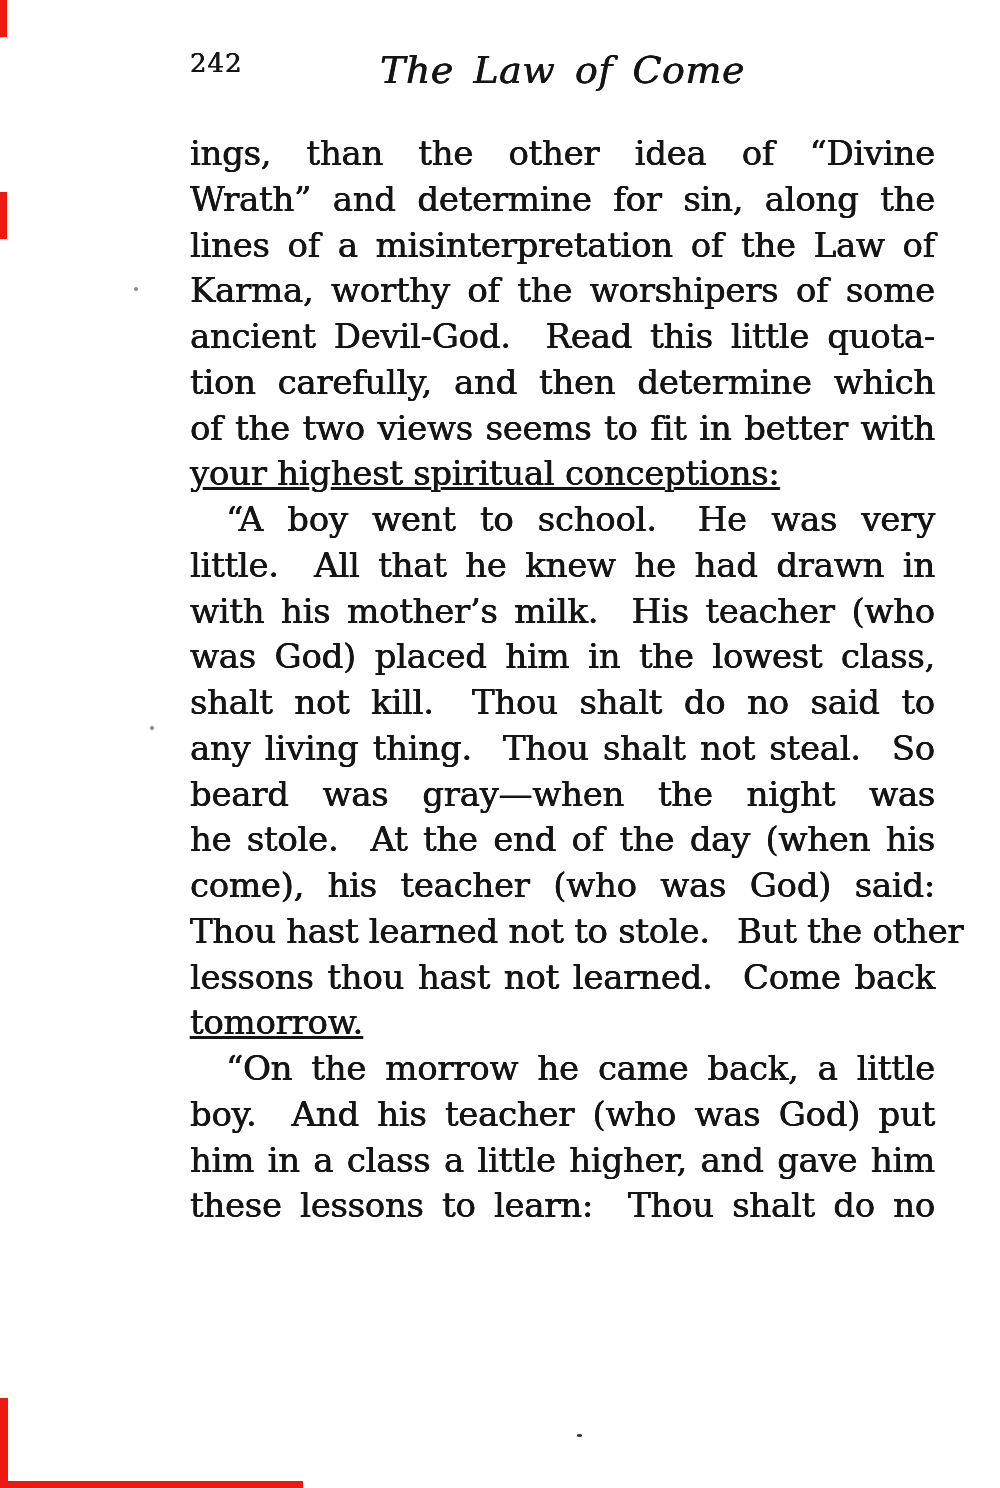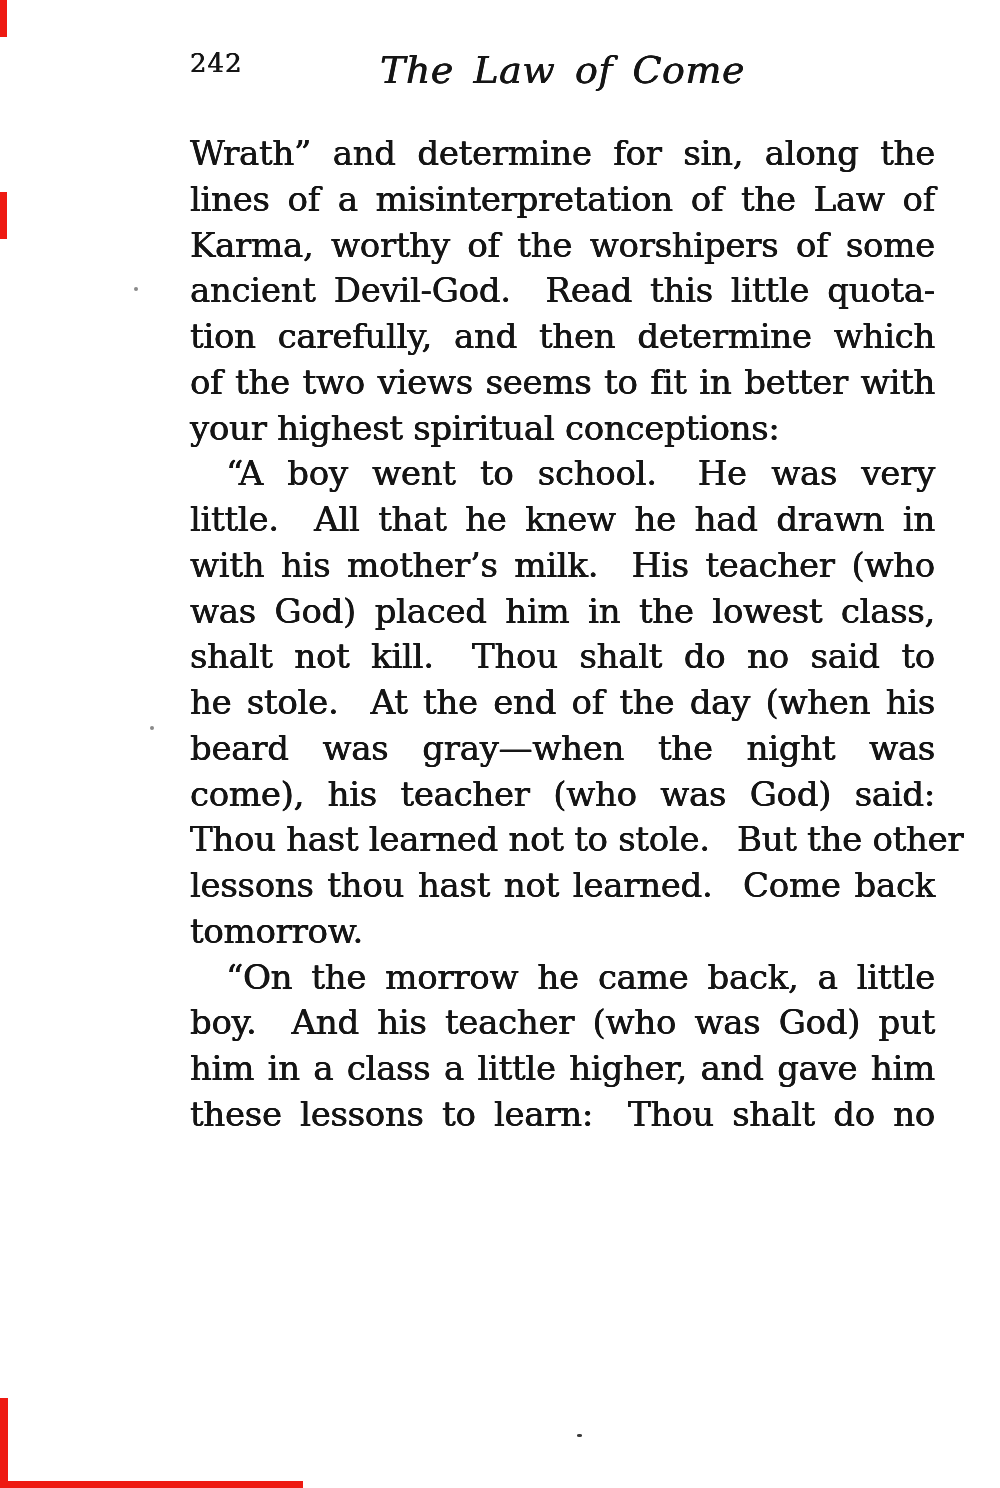--- a/index.html
+++ b/index.html
@@ -29,51 +29,53 @@
   .bodytext{
     position:absolute;top:131px;left:190px;width:745px;
     font-size:34px;letter-spacing:-0.3px;
   }
   .line{
     height:45.75px;line-height:45.75px;
     white-space:nowrap;
     text-align:justify;text-align-last:justify;text-justify:inter-word;
     text-shadow:0.3px 0 0 #151515,-0.3px 0 0 #151515;
   }
-  .line.noj{text-align:right;text-align-last:left;}
+  .line.noj{text-align:right;text-align-last:left;text-decoration:underline;}
   .line.ind{text-indent:36px;}
   
   .mark{position:absolute;}
   .speck{position:absolute;border-radius:50%;}
 </style>
 </head>
 <body>
 
 <div class="page">
 
   <div class="header">
     <span class="title">The Law of Come</span>
     <span class="pagenum">242</span>
   </div>
 
   <div class="bodytext">
+      <div class="line">ings, than the other idea of “Divine</div>
       <div class="line">Wrath” and determine for sin, along the</div>
       <div class="line">lines of a misinterpretation of the Law of</div>
       <div class="line">Karma, worthy of the worshipers of some</div>
       <div class="line">ancient Devil-God.  Read this little quota-</div>
       <div class="line">tion carefully, and then determine which</div>
       <div class="line">of the two views seems to fit in better with</div>
       <div class="line noj">your highest spiritual conceptions:</div>
       <div class="line ind">“A boy went to school.  He was very</div>
       <div class="line">little.  All that he knew he had drawn in</div>
       <div class="line">with his mother’s milk.  His teacher (who</div>
       <div class="line">was God) placed him in the lowest class,</div>
       <div class="line">shalt not kill.  Thou shalt do no said to</div>
+      <div class="line">any living thing.  Thou shalt not steal.  So</div>
+      <div class="line">beard was gray—when the night was</div>
       <div class="line">he stole.  At the end of the day (when his</div>
-      <div class="line">beard was gray—when the night was</div>
       <div class="line">come), his teacher (who was God) said:</div>
       <div class="line">Thou hast learned not to stole.  But the other</div>
       <div class="line">lessons thou hast not learned.  Come back</div>
       <div class="line noj">tomorrow.</div>
       <div class="line ind">“On the morrow he came back, a little</div>
       <div class="line">boy.  And his teacher (who was God) put</div>
       <div class="line">him in a class a little higher, and gave him</div>
       <div class="line">these lessons to learn:  Thou shalt do no</div>
     </div>
 

